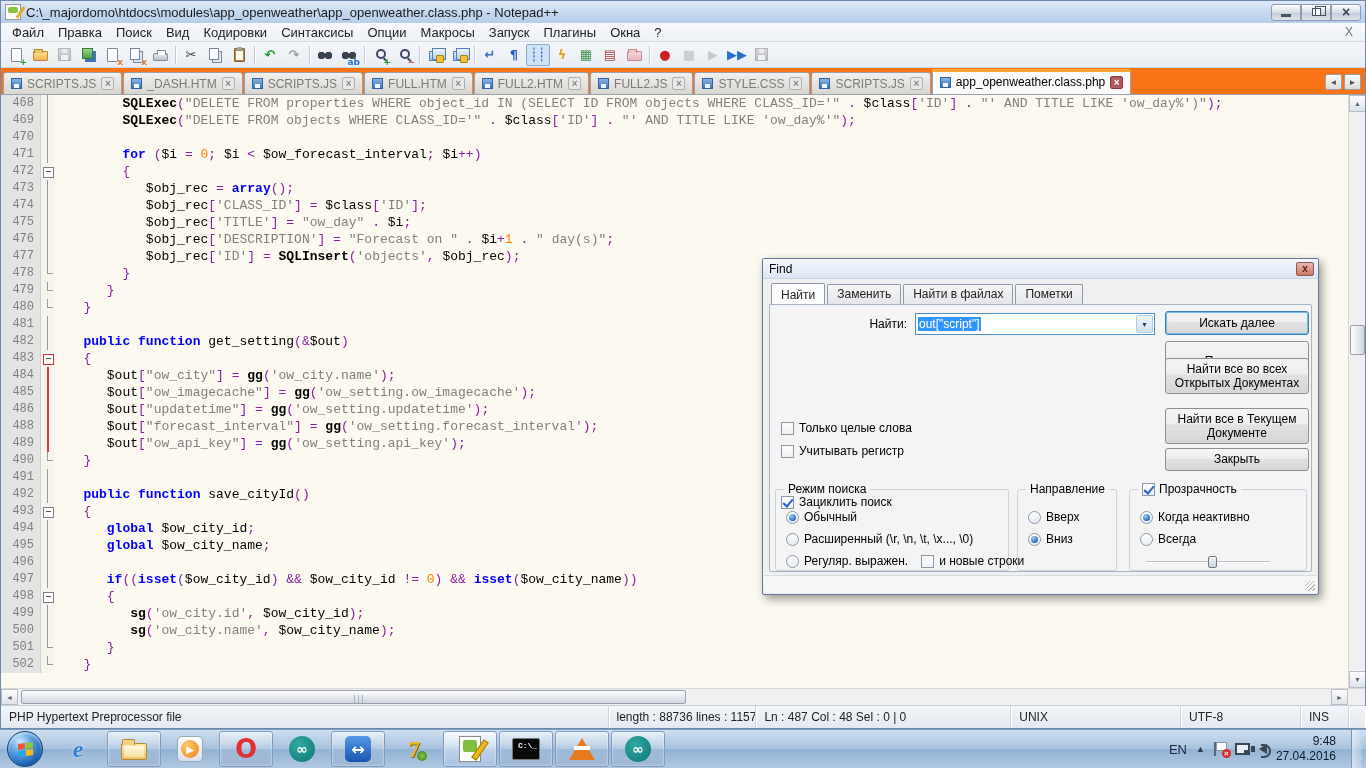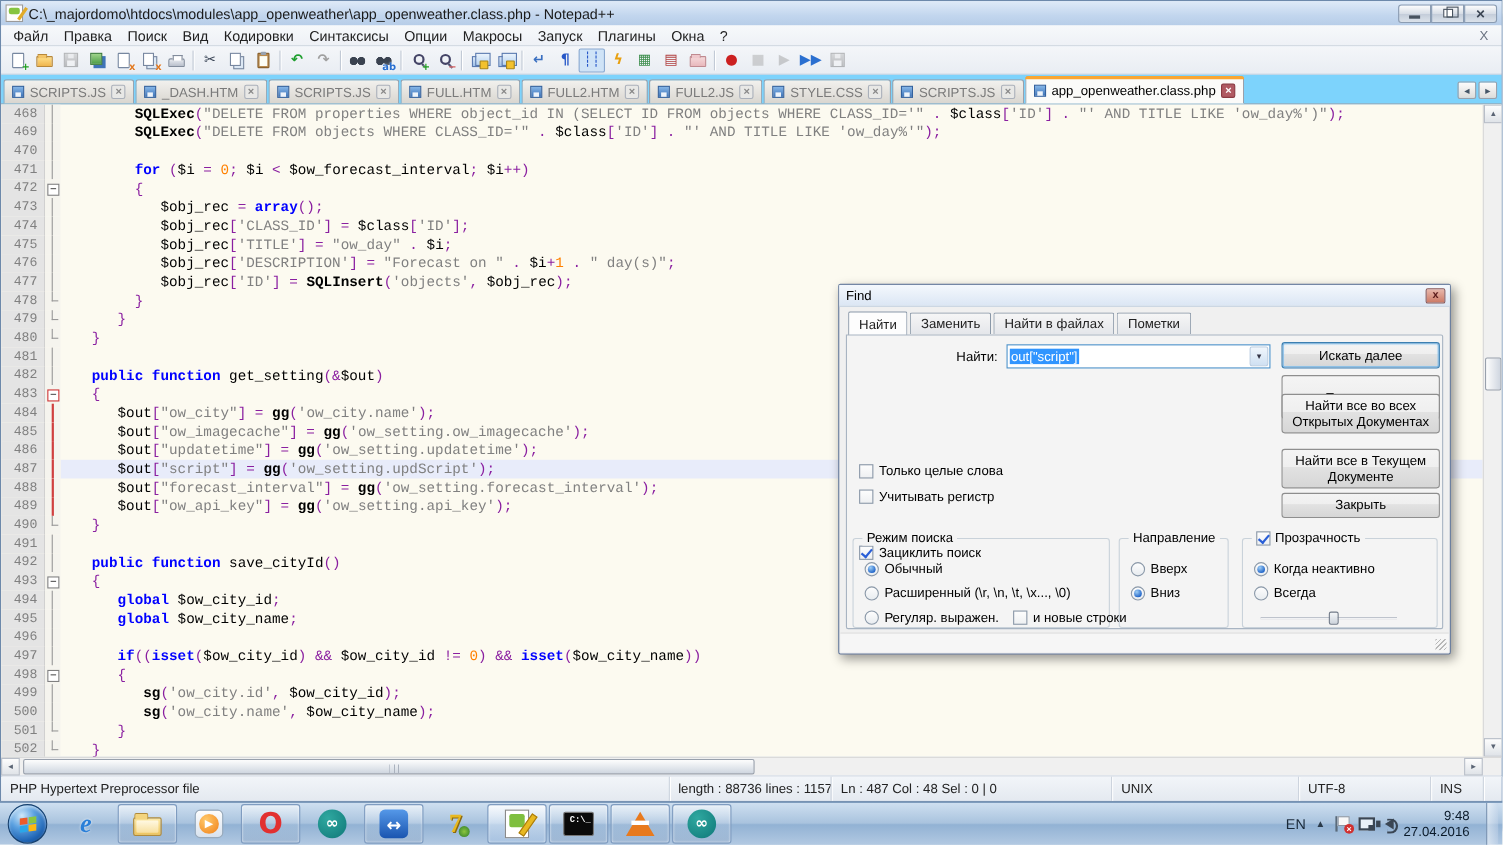--- a/index.html
+++ b/index.html
@@ -62,21 +62,21 @@
   .sh-binoc { width:14px; height:9px; margin-top:2px;
     background:radial-gradient(circle at 3.5px 4.5px,#3a4250 3.5px,transparent 4px),
                radial-gradient(circle at 10.5px 4.5px,#3a4250 3.5px,transparent 4px); }
   .sh-mag { width:10px; height:10px; border:2px solid #446; border-radius:50%; position:relative; margin:-2px -2px 0 0; }
   .sh-mag::after { content:""; position:absolute; right:-4px; bottom:-4px; width:5px; height:2px; background:#446; transform:rotate(45deg); }
   .sh-winlock { width:12px; height:10px; border:1px solid #5a7ab0; background:linear-gradient(#dce9f8,#9ec0e8); position:relative; margin-top:2px; }
   .sh-winlock::before { content:""; position:absolute; left:2px; top:-4px; width:12px; height:10px; border:1px solid #5a7ab0; background:linear-gradient(#eaf3fc,#b8d4f0); }
   .sh-winlock::after { content:""; position:absolute; right:-4px; bottom:-3px; width:6px; height:6px; background:#f2c12e; border:1px solid #a8851a; border-radius:1px; }
 
   
-  .tabbar { height:27px; background:#7dd3fc; border-bottom:1px solid #9aa2ae; display:flex; align-items:flex-end; padding:3px 2px 0 2px; flex:none; }
+  .tabbar { height:27px; background:#f97316; border-bottom:1px solid #9aa2ae; display:flex; align-items:flex-end; padding:3px 2px 0 2px; flex:none; }
   .tab { height:22px; display:flex; align-items:center; gap:5px; padding:0 7px; margin-right:1px;
     border:1px solid #9aa0aa; border-bottom:none; border-radius:3px 3px 0 0;
     background:linear-gradient(#f2f1ee,#d9d6d0); font-size:12px; color:#7a7a7a; white-space:nowrap; }
   .tab.active { height:25px; background:#fbfbf9; color:#000; position:relative; }
   .tab.active::before { content:""; position:absolute; left:-1px; right:-1px; top:-1px; height:3px; background:#f9a633; border-radius:3px 3px 0 0; }
   .tfloppy { width:11px; height:11px; flex:none; background:linear-gradient(#85b6e8,#3f74b8); border:1px solid #32619e; position:relative; }
   .tfloppy::before { content:""; position:absolute; left:2px; bottom:0; width:5px; height:4px; background:#eef4fb; }
   .tclose { width:13px; height:13px; border:1px solid #aab0ba; border-radius:2px; background:#e8e8e6; color:#888;
     font-size:10px; font-weight:bold; line-height:11px; text-align:center; }
   .tclose.act { background:#b05a62; border-color:#8a3a42; color:#fff; }
@@ -564,25 +564,20 @@
           <div class="ln">
             <span class="ln-num">485</span>
             <span class="ln-fold rl"></span>
             <span class="ln-code"><span class="t-p">      </span><span class="t-v">$out</span><span class="t-o">[</span><span class="t-s">"ow_imagecache"</span><span class="t-o">]</span><span class="t-p"> </span><span class="t-o">=</span><span class="t-p"> </span><span class="t-f">gg</span><span class="t-o">(</span><span class="t-s">'ow_setting.ow_imagecache'</span><span class="t-o">);</span></span>
           </div>
           <div class="ln">
             <span class="ln-num">486</span>
             <span class="ln-fold rl"></span>
             <span class="ln-code"><span class="t-p">      </span><span class="t-v">$out</span><span class="t-o">[</span><span class="t-s">"updatetime"</span><span class="t-o">]</span><span class="t-p"> </span><span class="t-o">=</span><span class="t-p"> </span><span class="t-f">gg</span><span class="t-o">(</span><span class="t-s">'ow_setting.updatetime'</span><span class="t-o">);</span></span>
           </div>
-          <div class="ln cur">
-            <span class="ln-num">487</span>
-            <span class="ln-fold rl"></span>
-            <span class="ln-code"><span class="t-p">      </span><span class="t-v">$out</span><span class="t-o">[</span><span class="t-s">"script"</span><span class="t-o">]</span><span class="t-p"> </span><span class="t-o">=</span><span class="t-p"> </span><span class="t-f">gg</span><span class="t-o">(</span><span class="t-s">'ow_setting.updScript'</span><span class="t-o">);</span></span>
-          </div>
           <div class="ln">
             <span class="ln-num">488</span>
             <span class="ln-fold rl"></span>
             <span class="ln-code"><span class="t-p">      </span><span class="t-v">$out</span><span class="t-o">[</span><span class="t-s">"forecast_interval"</span><span class="t-o">]</span><span class="t-p"> </span><span class="t-o">=</span><span class="t-p"> </span><span class="t-f">gg</span><span class="t-o">(</span><span class="t-s">'ow_setting.forecast_interval'</span><span class="t-o">);</span></span>
           </div>
           <div class="ln">
             <span class="ln-num">489</span>
             <span class="ln-fold rl"></span>
             <span class="ln-code"><span class="t-p">      </span><span class="t-v">$out</span><span class="t-o">[</span><span class="t-s">"ow_api_key"</span><span class="t-o">]</span><span class="t-p"> </span><span class="t-o">=</span><span class="t-p"> </span><span class="t-f">gg</span><span class="t-o">(</span><span class="t-s">'ow_setting.api_key'</span><span class="t-o">);</span></span>
           </div>

